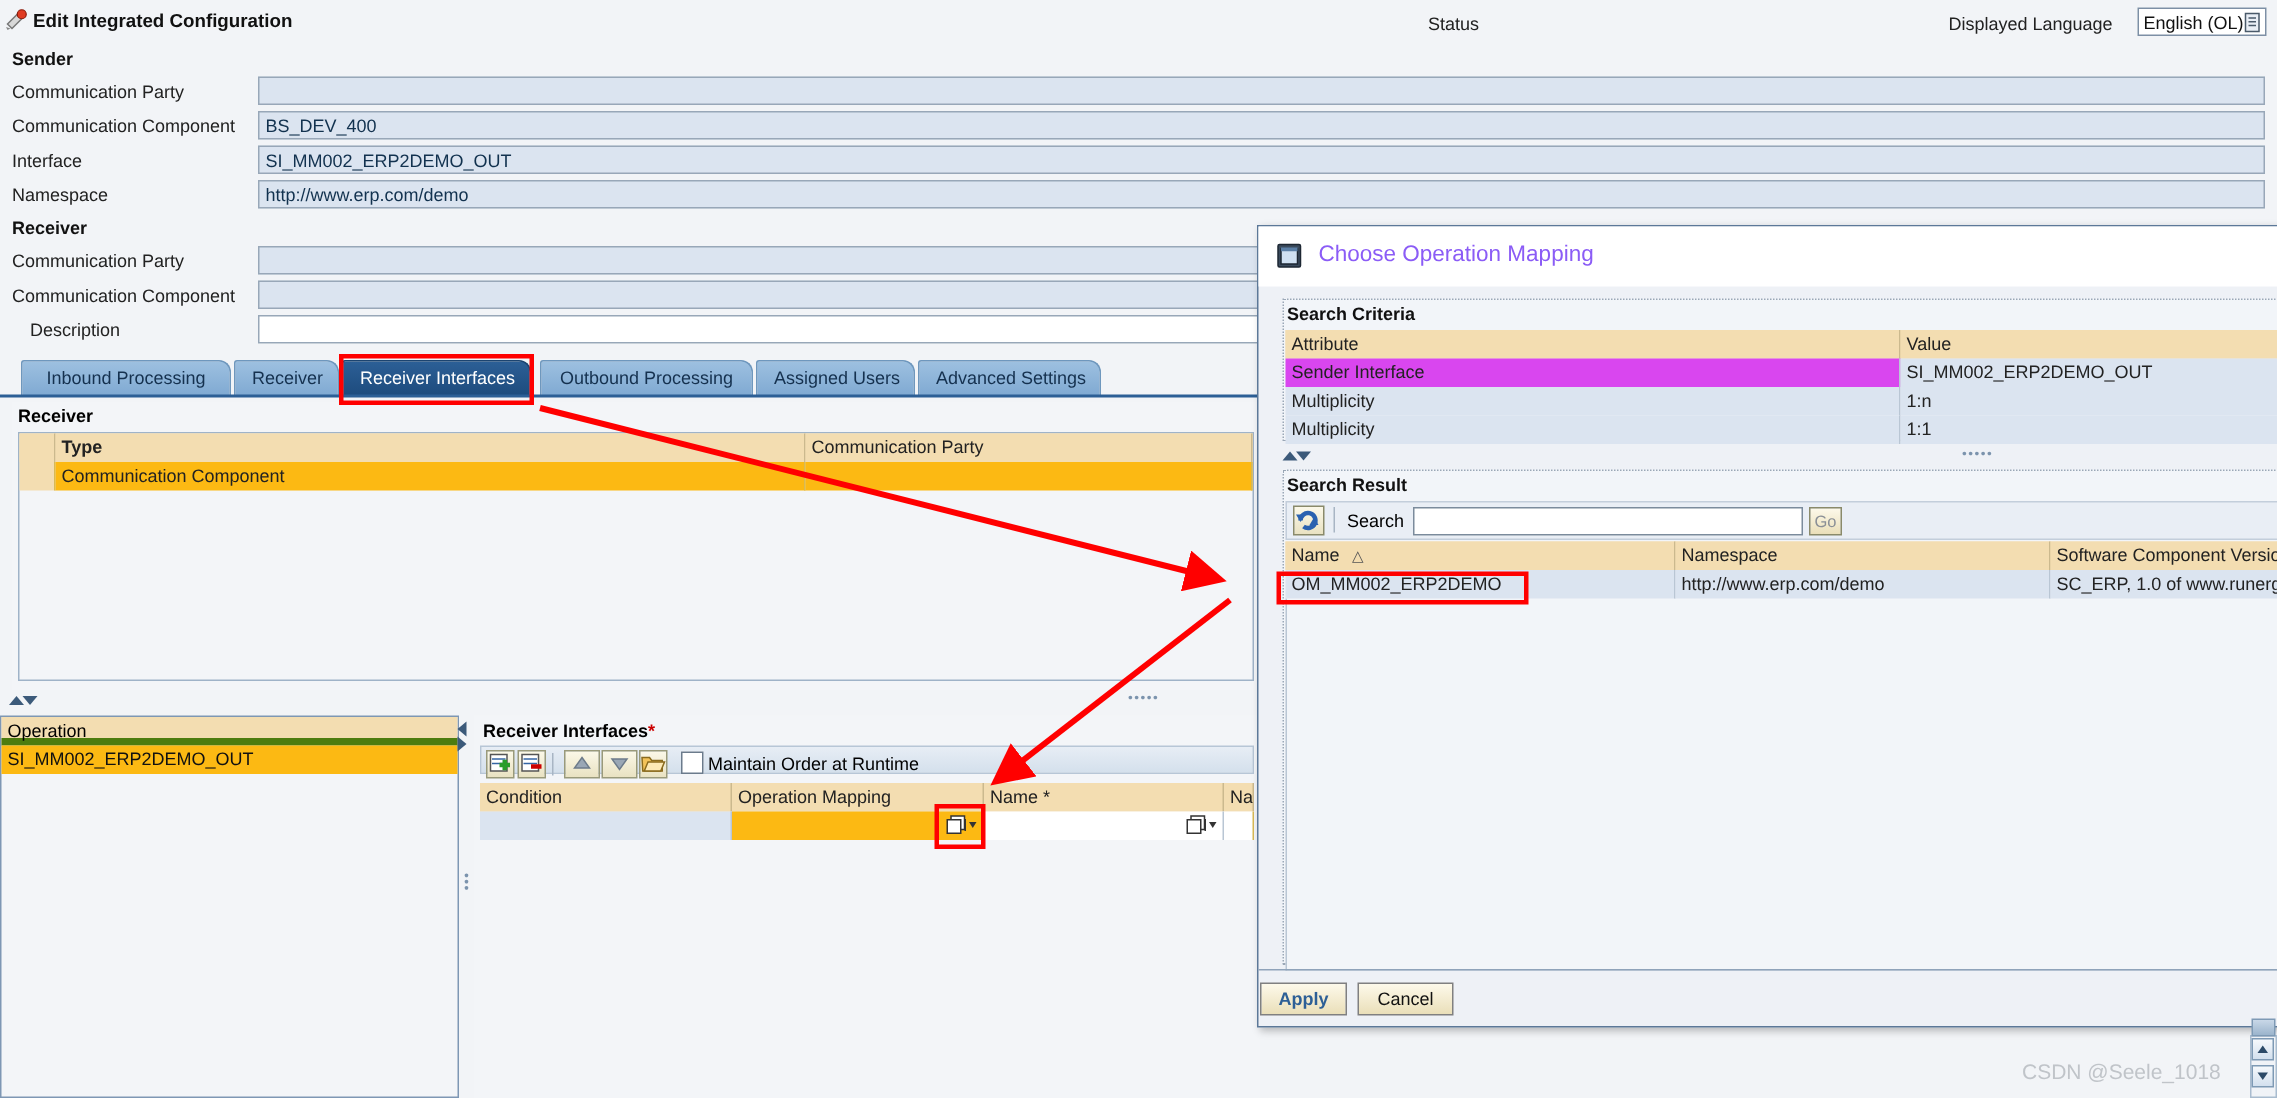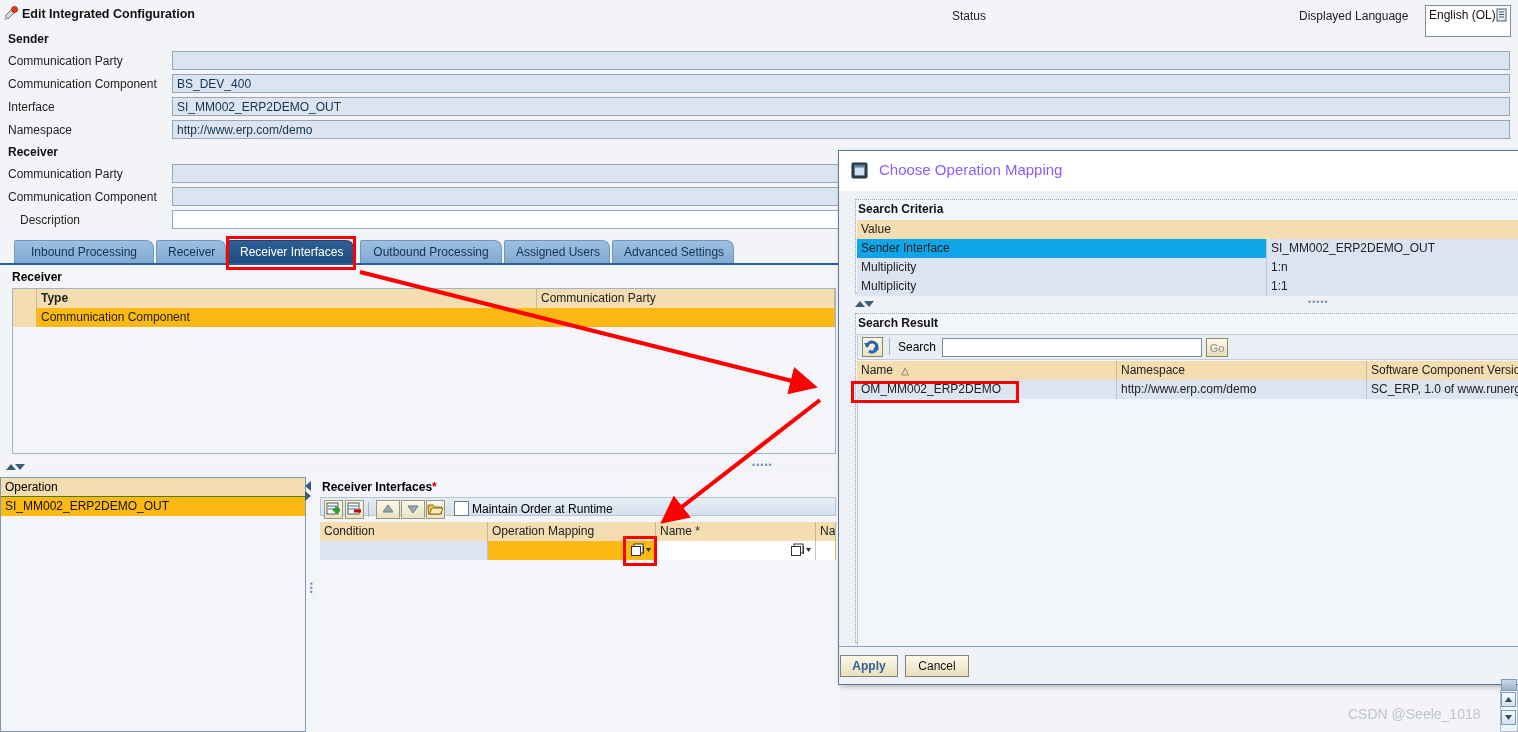--- a/index.html
+++ b/index.html
@@ -15,21 +15,21 @@
   
   #app-title{left:0;top:0;width:1518px;height:28px;background:#f2f4f7;}
   #title-text{position:absolute;left:22px;top:7px;font-weight:bold;font-size:12.5px;color:#111;}
   #title-icon{position:absolute;left:3px;top:5px;width:16px;height:16px;}
 
   #status-label{position:absolute;left:952px;top:9px;font-size:12px;color:#222;}
   #status-field{position:absolute;left:998px;top:5px;width:288px;height:19px;
     background:#dbe4f0;border:1px solid #8a9bb0;box-sizing:border-box;
     font-size:12px;color:#123;padding:2px 3px;}
   #lang-label{position:absolute;left:1299px;top:9px;font-size:12px;color:#222;}
-  #lang-field{position:absolute;left:1425px;top:5px;width:86px;height:32px;
+  #lang-field{position:absolute;left:1425px;top:5px;width:86px;height:19px;
     background:#fff;border:1px solid #7d8fa5;box-sizing:border-box;font-size:12px;
     color:#111;padding:2px 3px;}
   #lang-field .sel-ico{position:absolute;right:2px;top:2px;}
 
   
   .sec-head{font-weight:bold;font-size:12px;color:#111;}
   .f-label{font-size:12px;color:#222;}
   .f-input{background:#dbe4f0;border:1px solid #98a7b8;box-sizing:border-box;
     height:19px;font-size:12px;color:#12324f;padding:2px 4px;overflow:hidden;white-space:nowrap;}
   .f-input.white{background:#fff;}
@@ -58,21 +58,21 @@
       border-right:1px solid #d7b955;box-sizing:border-box;padding:0 4px;overflow:hidden;white-space:nowrap;}
   .row-sel .td{background:#fcb913;}
 
   
   .splitdots{font-size:9px;color:#7b93ad;letter-spacing:1px;}
 
   
   #op-panel{left:0;top:477px;width:306px;height:255px;border:1px solid #7e97b4;
      background:#f3f5f8;box-sizing:border-box;}
   #op-head{position:absolute;left:0;top:0;width:100%;height:19px;background:#f3ddb1;
-     border-bottom:1px solid #4d7c0f;box-sizing:border-box;font-size:12px;line-height:18px;padding:0 4px;}
+     border-bottom:5px solid #4d7c0f;box-sizing:border-box;font-size:12px;line-height:18px;padding:0 4px;}
   #op-row{position:absolute;left:0;top:19px;width:100%;height:19px;background:#fcb913;
      font-size:12px;line-height:18px;padding:0 4px;box-sizing:border-box;color:#111;}
 
   #ri-panel{left:316px;top:477px;width:524px;height:255px;background:#f3f5f8;}
   #ri-heading{position:absolute;left:6px;top:3px;font-weight:bold;font-size:12px;}
   #ri-toolbar{position:absolute;left:4px;top:20px;width:516px;height:19px;
      background:linear-gradient(#e7edf5,#d4e0ec);border:1px solid #b7c6d6;box-sizing:border-box;}
   .tbtn{position:absolute;top:2px;width:19px;height:19px;border:1px solid #9a9a7a;
      background:linear-gradient(#fbf8e8,#e9e2c2);box-sizing:border-box;}
   #ri-table{position:absolute;left:4px;top:45px;width:516px;height:45px;}
@@ -281,24 +281,25 @@
       <rect x="3" y="4" width="11" height="10" fill="#cfe0f2" stroke="#1d2733"></rect>
       <rect x="3" y="3" width="11" height="2.5" fill="#5b7fa6"></rect>
     </svg>
     <div id="dlg-title">Choose Operation Mapping</div>
   </div>
 
   <div class="abs dashbox" style="left:16px;top:48px;width:1504px;height:95px;background:#f2f5f9;">
     <div class="dlg-sec-head" style="position:absolute;left:2px;top:2px;">Search Criteria</div>
     <div style="position:absolute;left:1px;top:20px;width:1500px;">
       <div class="tbl-head">
+        <div class="th" style="width:410px;">Attribute</div>
         <div class="th" style="width:1090px;">Value</div>
       </div>
       <div class="tr">
-        <div class="td" style="width:410px;background:#0ea5e9;border-right:1px solid #b9c6d4;">Sender Interface</div>
+        <div class="td" style="width:410px;background:#d946ef;border-right:1px solid #b9c6d4;">Sender Interface</div>
         <div class="td" style="width:1090px;background:#dbe4f0;">SI_MM002_ERP2DEMO_OUT</div>
       </div>
       <div class="tr">
         <div class="td" style="width:410px;background:#dbe4f0;border-right:1px solid #b9c6d4;">Multiplicity</div>
         <div class="td" style="width:1090px;background:#dbe4f0;">1:n</div>
       </div>
       <div class="tr">
         <div class="td" style="width:410px;background:#dbe4f0;border-right:1px solid #b9c6d4;">Multiplicity</div>
         <div class="td" style="width:1090px;background:#dbe4f0;">1:1</div>
       </div>

